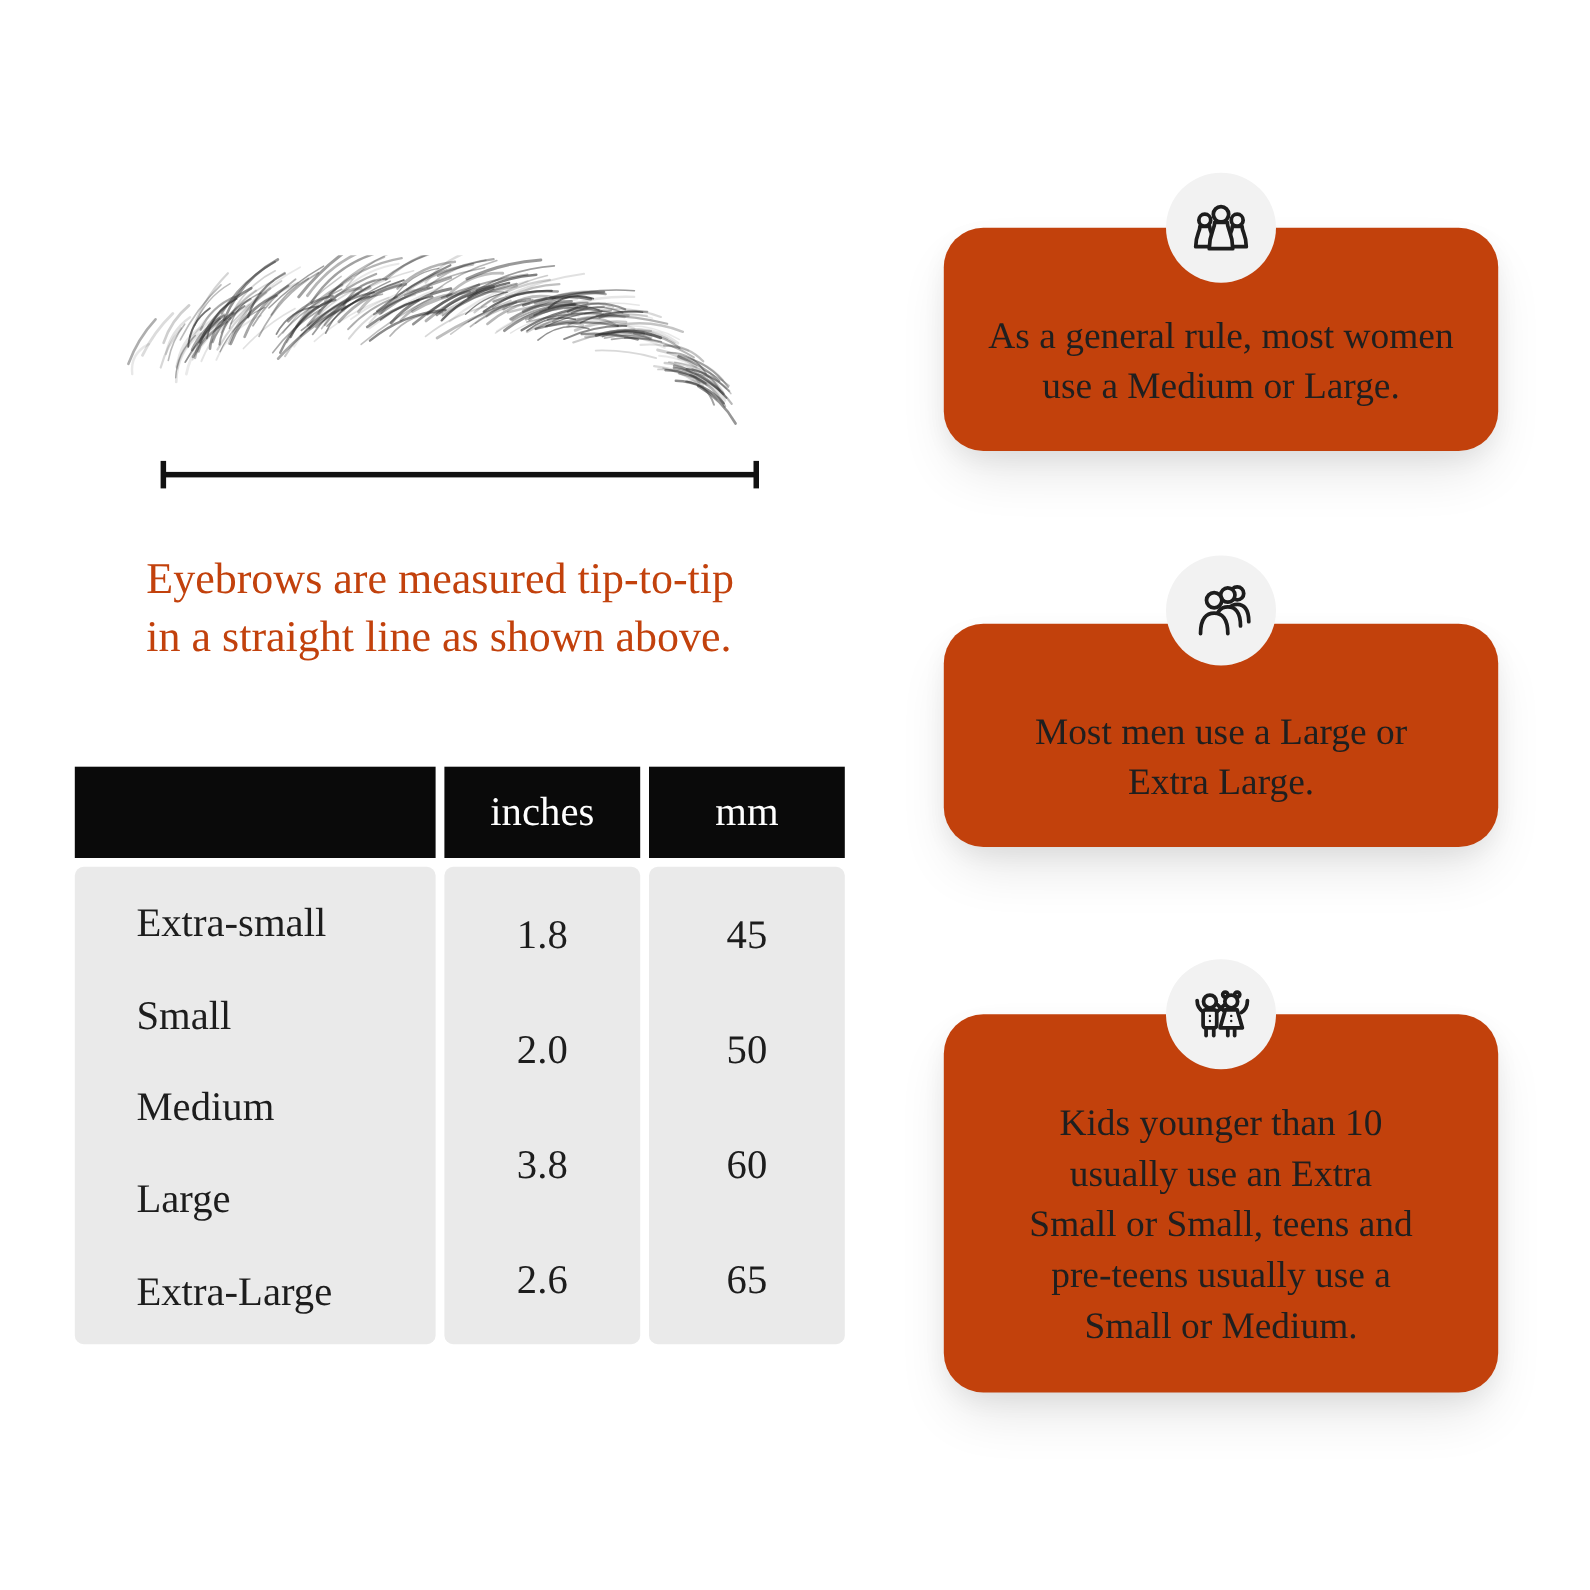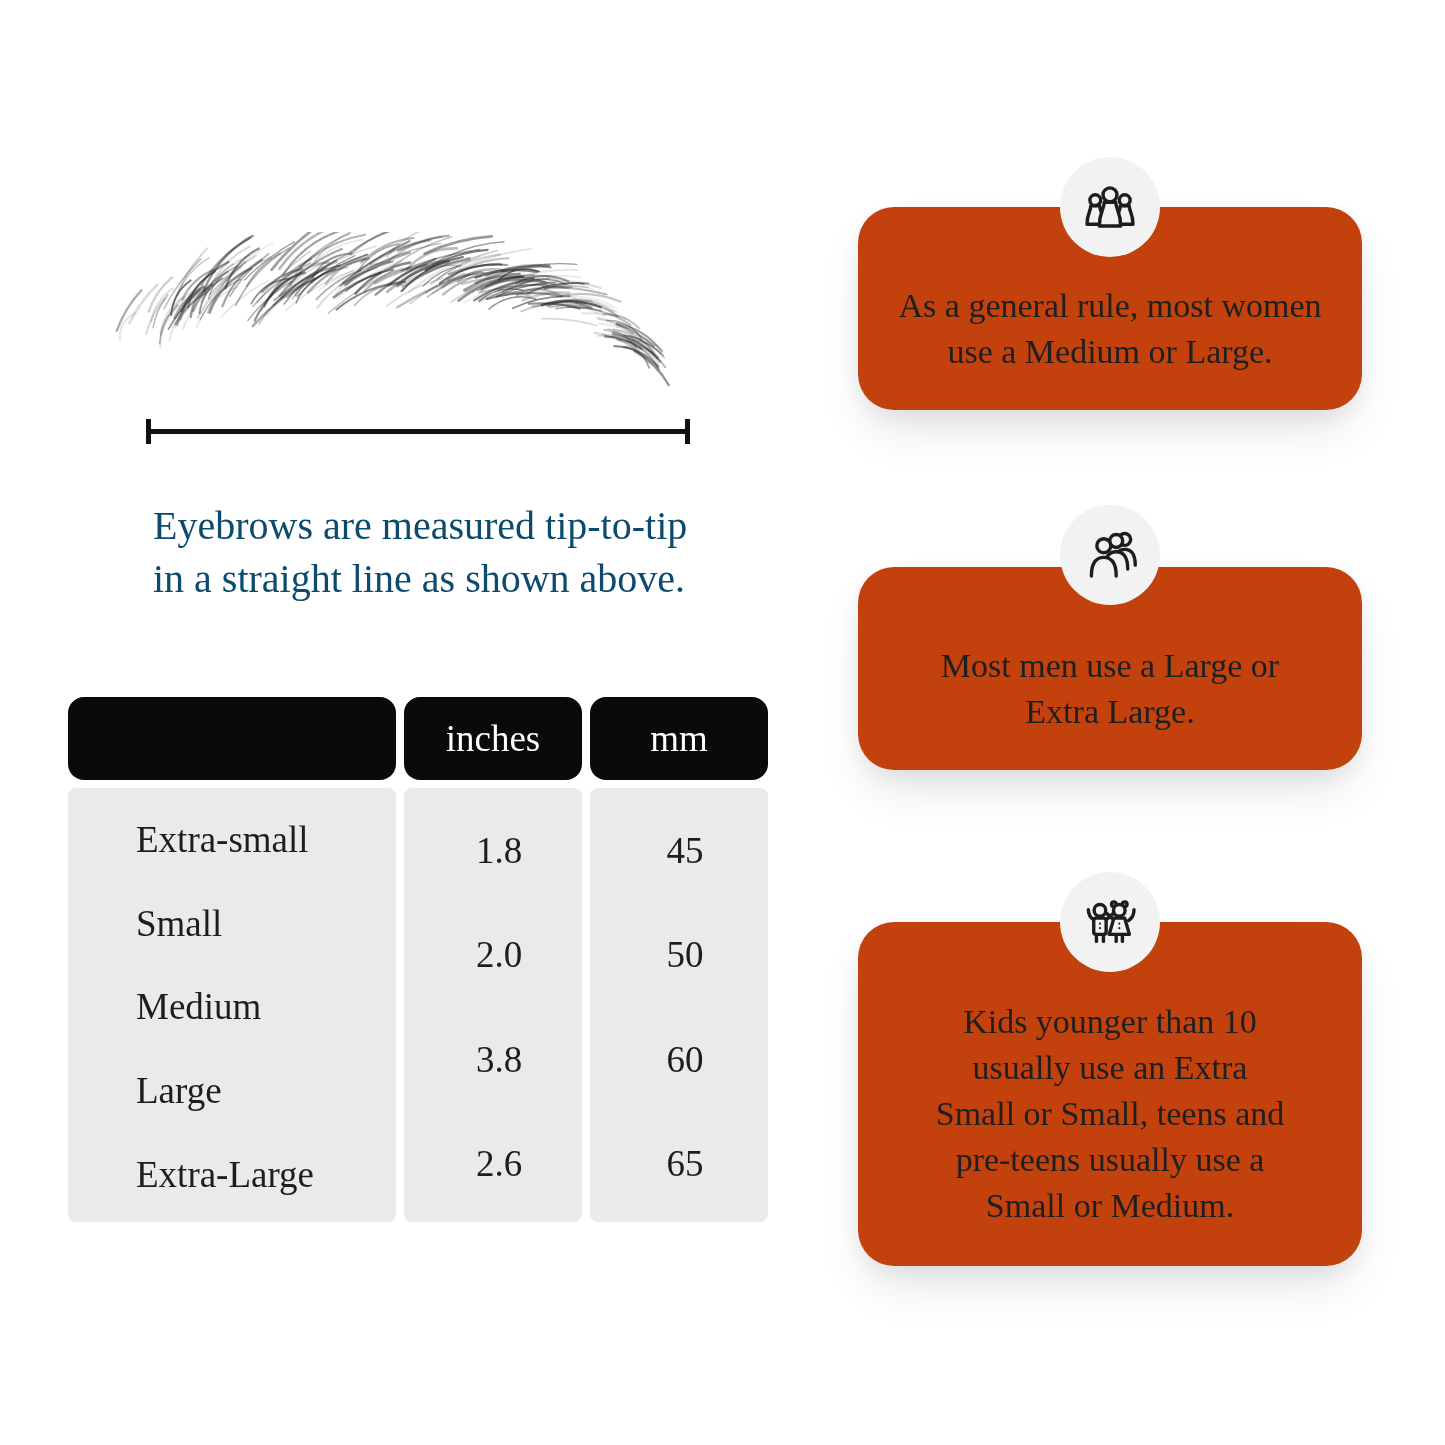--- a/index.html
+++ b/index.html
@@ -11,35 +11,35 @@
   #brow{position:absolute;left:95px;top:232px;width:605px;height:210px;}
   #brow path{fill:none;stroke:#2e2e2e;stroke-linecap:round;}
   .measure-line{position:absolute;left:148px;top:429px;width:540px;height:5px;background:#111;}
   .measure-line::before,.measure-line::after{
     content:"";position:absolute;top:-10px;width:5px;height:25px;background:#111;
   }
   .measure-line::before{left:-2px;}
   .measure-line::after{right:-2px;}
   .caption{
     position:absolute;left:133px;top:499px;width:620px;
-    font-size:40px;line-height:53px;white-space:pre-line;color:#0c4a6e;margin-left:20px;
+    font-size:40px;line-height:53px;white-space:pre-line;color:#c2410c;
   }
   
   .size-table{
     position:absolute;left:68px;top:697px;width:700px;
     display:grid;grid-template-columns:328px 178px 178px;grid-template-rows:83px 434px;
     column-gap:8px;row-gap:8px;
   }
   .th{
-    background:#0a0a0a;border-radius:16px;color:#fff;font-size:37px;
+    background:#0a0a0a;border-radius:0;color:#fff;font-size:37px;
     display:flex;align-items:center;justify-content:center;
   }
   .tbody-col{
     background:#eaeaea;border-radius:8px;
-    display:flex;flex-direction:column;padding:10px 0 6px 12px;box-sizing:border-box;
+    display:flex;flex-direction:column;padding:10px 0 6px 0;box-sizing:border-box;
   }
   .cell{flex:1;display:flex;align-items:center;justify-content:center;font-size:37px;color:#1d1d1d;}
   .label-cell{justify-content:flex-start;padding-left:56px;}
   
   .card{
     position:absolute;left:858px;width:504px;background:#c2410c;border-radius:36px;
     box-shadow:0 25px 50px -10px rgba(0,0,0,0.12),0 8px 20px rgba(0,0,0,0.05);
     display:flex;align-items:center;justify-content:center;box-sizing:border-box;
     padding:48px 18px 8px 18px;z-index:1;
   }

